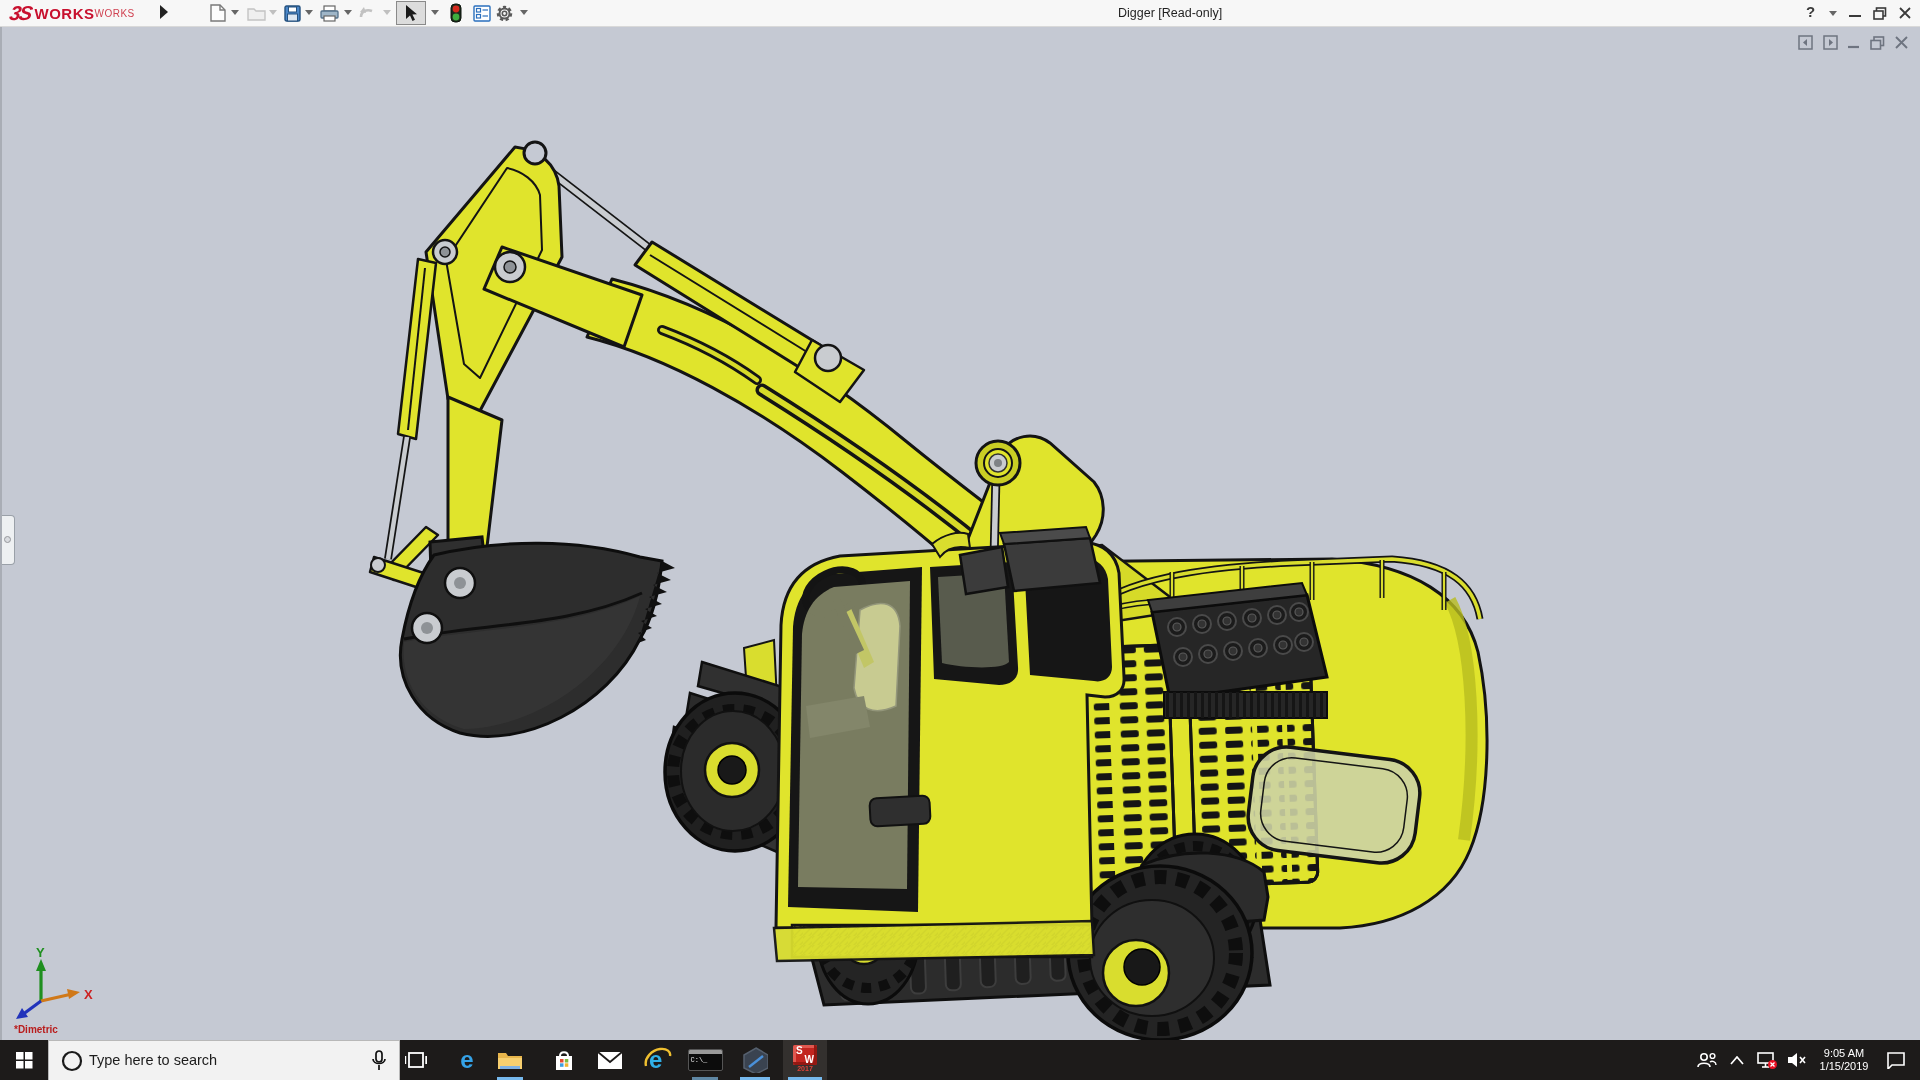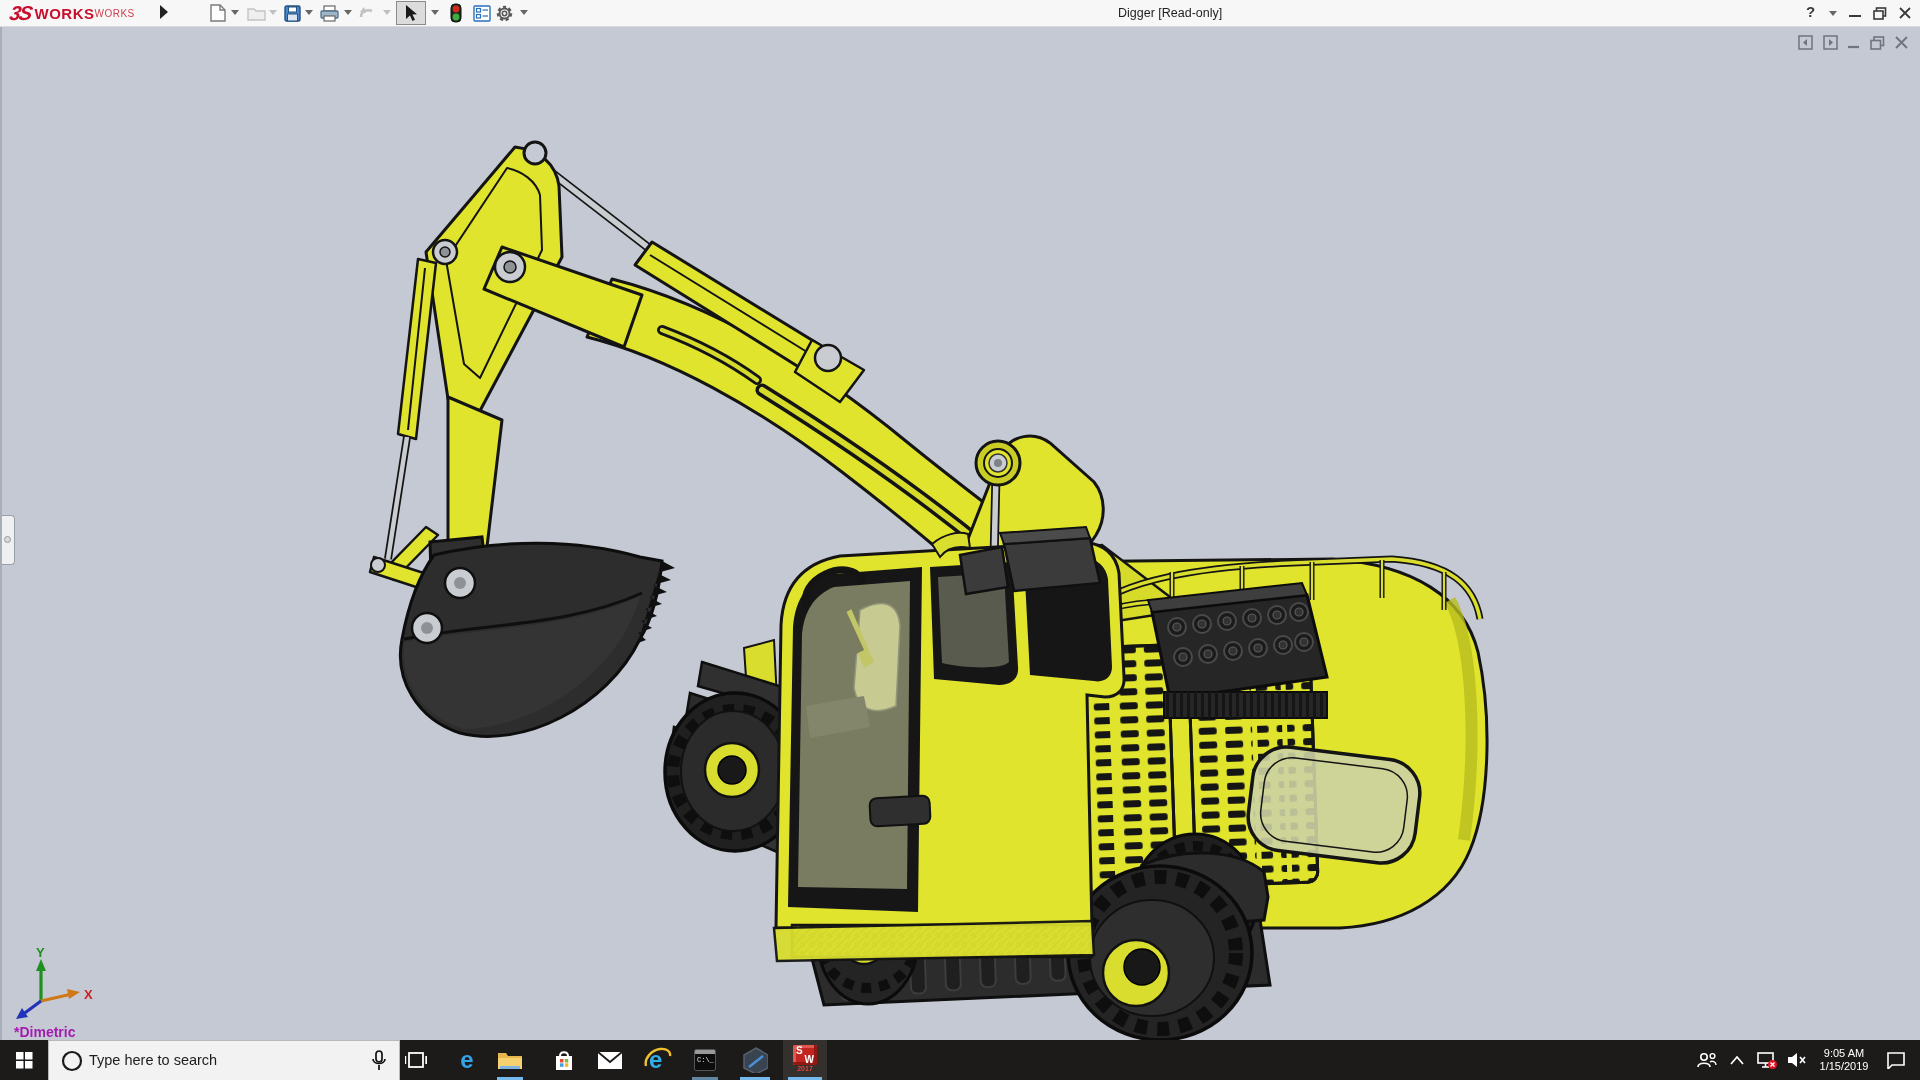--- a/index.html
+++ b/index.html
@@ -19,41 +19,41 @@
   .selbox { position:absolute; left:396px; top:1px; width:30px; height:24px; background:#dcdcdc; border:1px solid #8a8a8a; display:flex; align-items:center; justify-content:center; }
   .title { position:absolute; left:1118px; top:6px; font-size:12.5px; color:#1f1f1f; white-space:nowrap; }
   .help { position:absolute; left:1806px; top:3px; font-size:15px; font-weight:bold; color:#3a3a3a; }
   .wc { position:absolute; top:0; width:30px; height:26px; display:flex; align-items:center; justify-content:center; }
 
   
   .viewport { position:absolute; left:0; top:27px; width:1920px; height:1013px; background:#c5c9d3; border-left:2px solid #a9adb5; }
   .doc-controls { position:absolute; right:12px; top:8px; display:flex; gap:10px; align-items:center; z-index:5; }
   .collapsed-tab { position:absolute; left:0; top:488px; width:13px; height:50px; background:#eef0f2; border:1px solid #9aa0a8; border-left:none; border-radius:0 4px 4px 0; z-index:5; }
   .collapsed-tab .dot { position:absolute; left:2px; top:20px; width:7px; height:7px; border-radius:50%; border:1.5px solid #96989c; background:#d9dbdf; }
-  .orient-label { position:absolute; left:12px; top:997px; font-size:14px; font-weight:bold; color:#a21caf; z-index:5; }
+  .orient-label { position:absolute; left:12px; top:997px; font-size:10px; font-weight:bold; color:#b91c1c; z-index:5; }
   .triad { position:absolute; left:8px; top:918px; z-index:5; }
   .model-svg { position:absolute; left:0; top:0; }
 
   
   .taskbar { position:absolute; left:0; top:1040px; width:1920px; height:40px; background:#1d1b1a; z-index:40; }
   .start { position:absolute; left:0; top:0; width:48px; height:40px; display:flex; align-items:center; justify-content:center; }
   .searchbox { position:absolute; left:48px; top:0; width:352px; height:48px; background:#f2f2f2; border:1px solid #b8b8b8; display:flex; align-items:center; }
   .searchbox input { position:absolute; left:40px; top:0; width:260px; height:38px; border:none; background:transparent; font-size:14.5px; color:#111; font-family:"Liberation Sans",sans-serif; outline:none; }
   .searchbox input::placeholder { color:#1c1c1c; opacity:1; }
   .tb-btn { position:absolute; top:0; width:44px; height:40px; display:flex; align-items:center; justify-content:center; }
   .underline { position:absolute; bottom:0; left:9px; width:26px; height:3px; background:#76b9ed; }
   .sw-badge { position:relative; width:28px; height:30px; text-align:center; }
   .sw-cube { width:24px; height:20px; margin:0 auto; background:#c2251f; border-radius:2px; position:relative; box-shadow:inset -3px -3px 0 #941812, inset 3px 3px 0 #e0584f; }
   .sw-cube .s { position:absolute; left:3px; top:0px; color:#fff; font-weight:bold; font-size:10px; }
   .sw-cube .w { position:absolute; right:3px; bottom:0px; color:#fff; font-weight:bold; font-size:10px; }
   .sw-year { font-size:7px; font-weight:bold; color:#e04339; line-height:8px; }
   .tray { position:absolute; top:0; height:40px; display:flex; align-items:center; }
   .tray-ico { width:30px; height:40px; display:flex; align-items:center; justify-content:center; }
   .clock { width:64px; text-align:center; color:#fff; font-size:11px; line-height:13px; }
-  .cmd-ico { width:22px; height:22px; background:#0c0c0c; border:1px solid #555; border-radius:2px; position:relative; }
+  .cmd-ico { width:35px; height:22px; background:#0c0c0c; border:1px solid #555; border-radius:2px; position:relative; }
   .cmd-ico .bar { position:absolute; top:0; left:0; right:0; height:4px; background:#9a9a9a; border-radius:1px 1px 0 0; }
   .cmd-ico .txt { position:absolute; left:2px; top:6px; color:#e8e8e8; font-family:"Liberation Mono",monospace; font-size:7px; }
   .hex { width:26px; height:26px; position:relative; }
   .edge-e { font-size:24px; font-weight:bold; color:#35a3e8; font-family:"Liberation Sans",sans-serif; }
   .ie-wrap { position:relative; width:28px; height:28px; }
   .ie-e { position:absolute; left:5px; top:0px; font-size:24px; font-weight:bold; color:#30b0e8; }
 </style>
 </head>
 <body>
 

